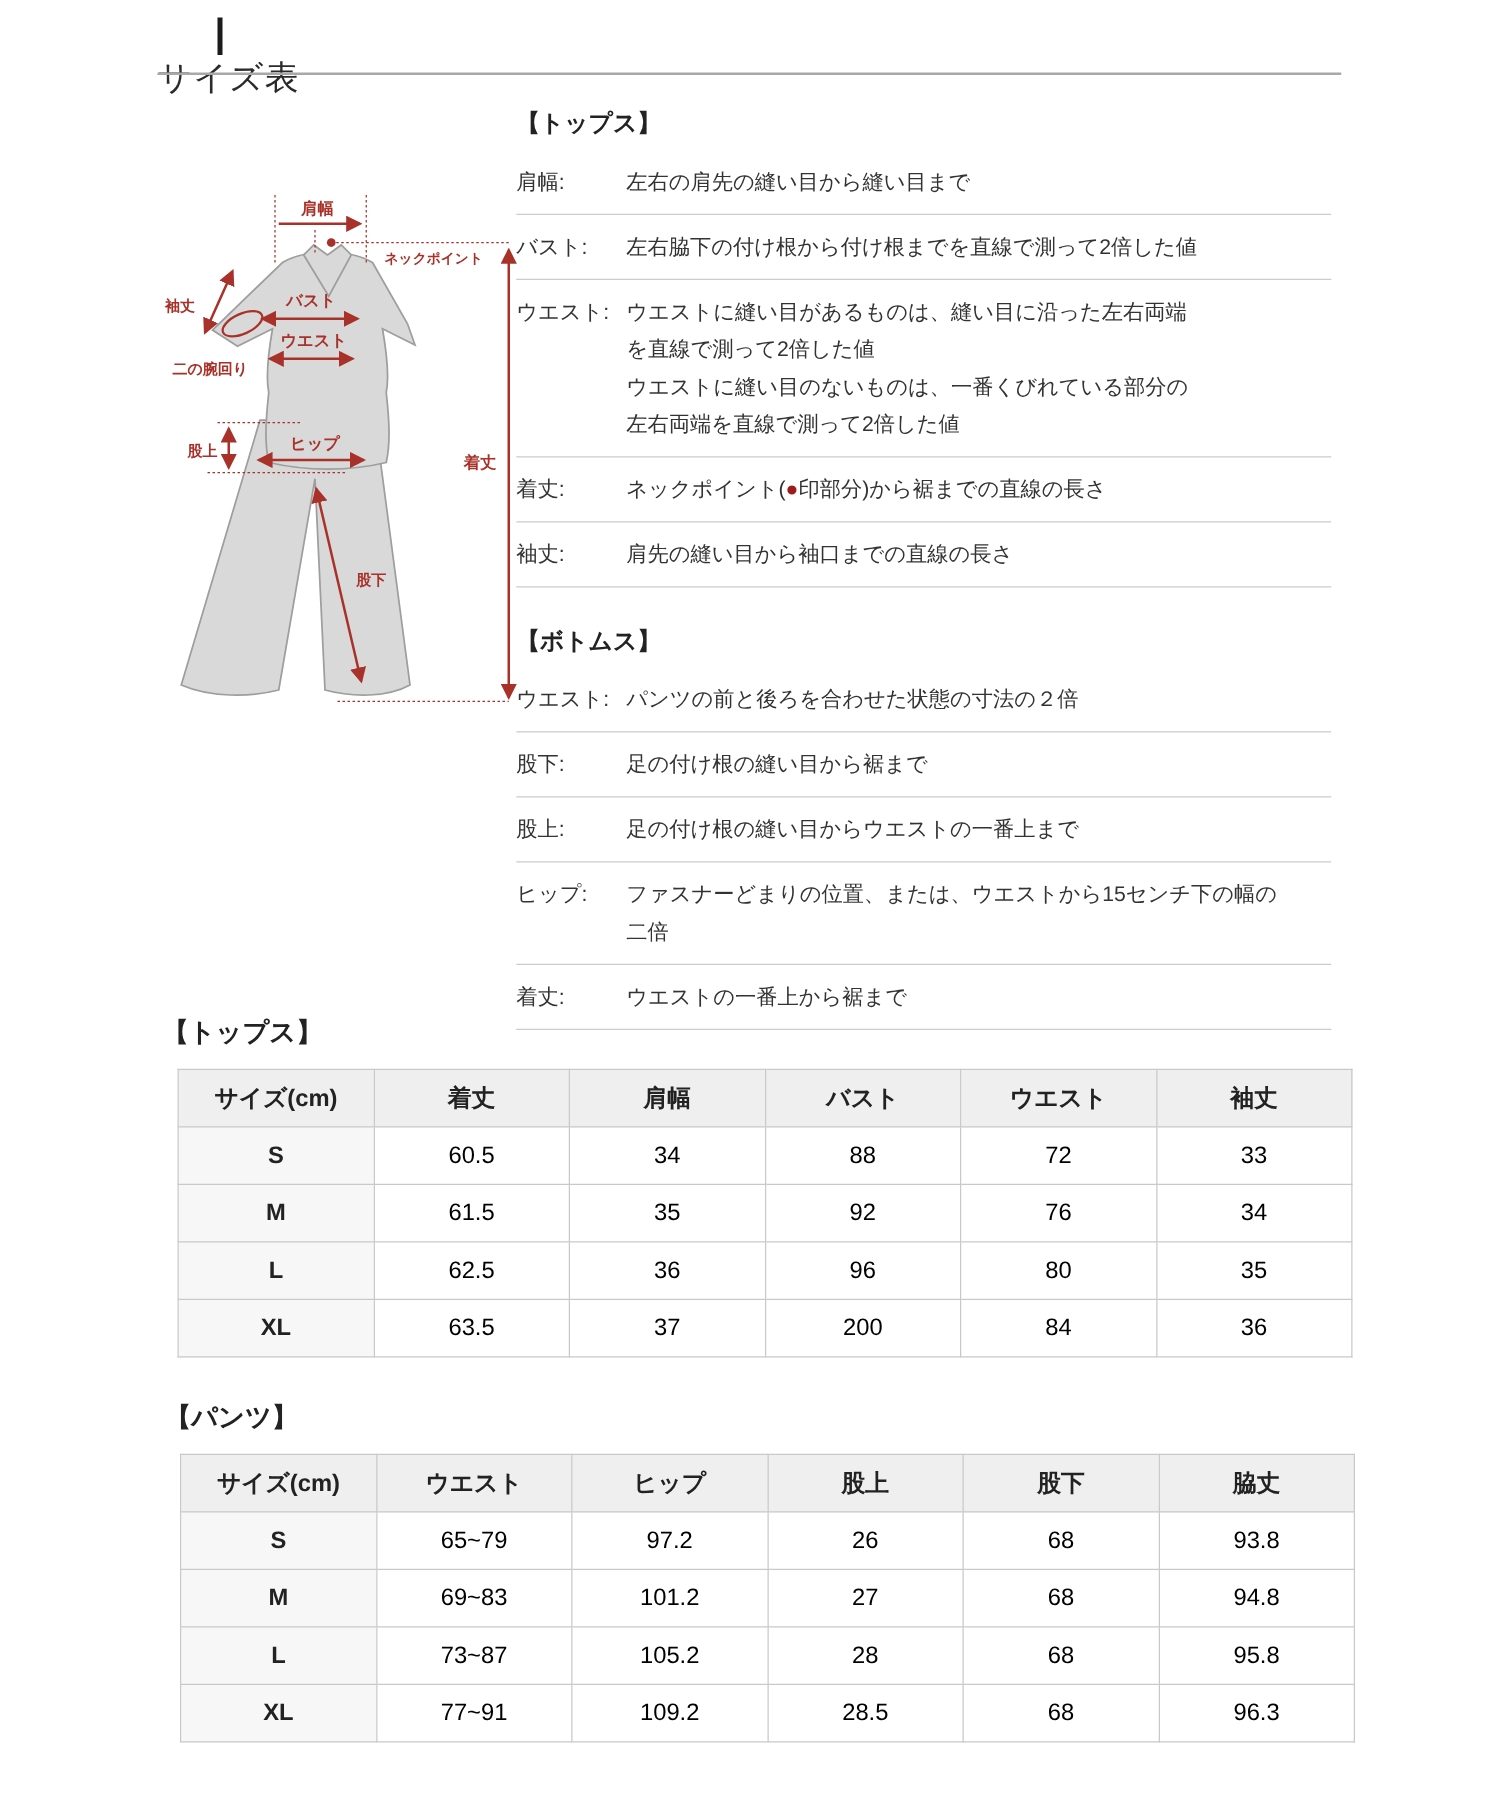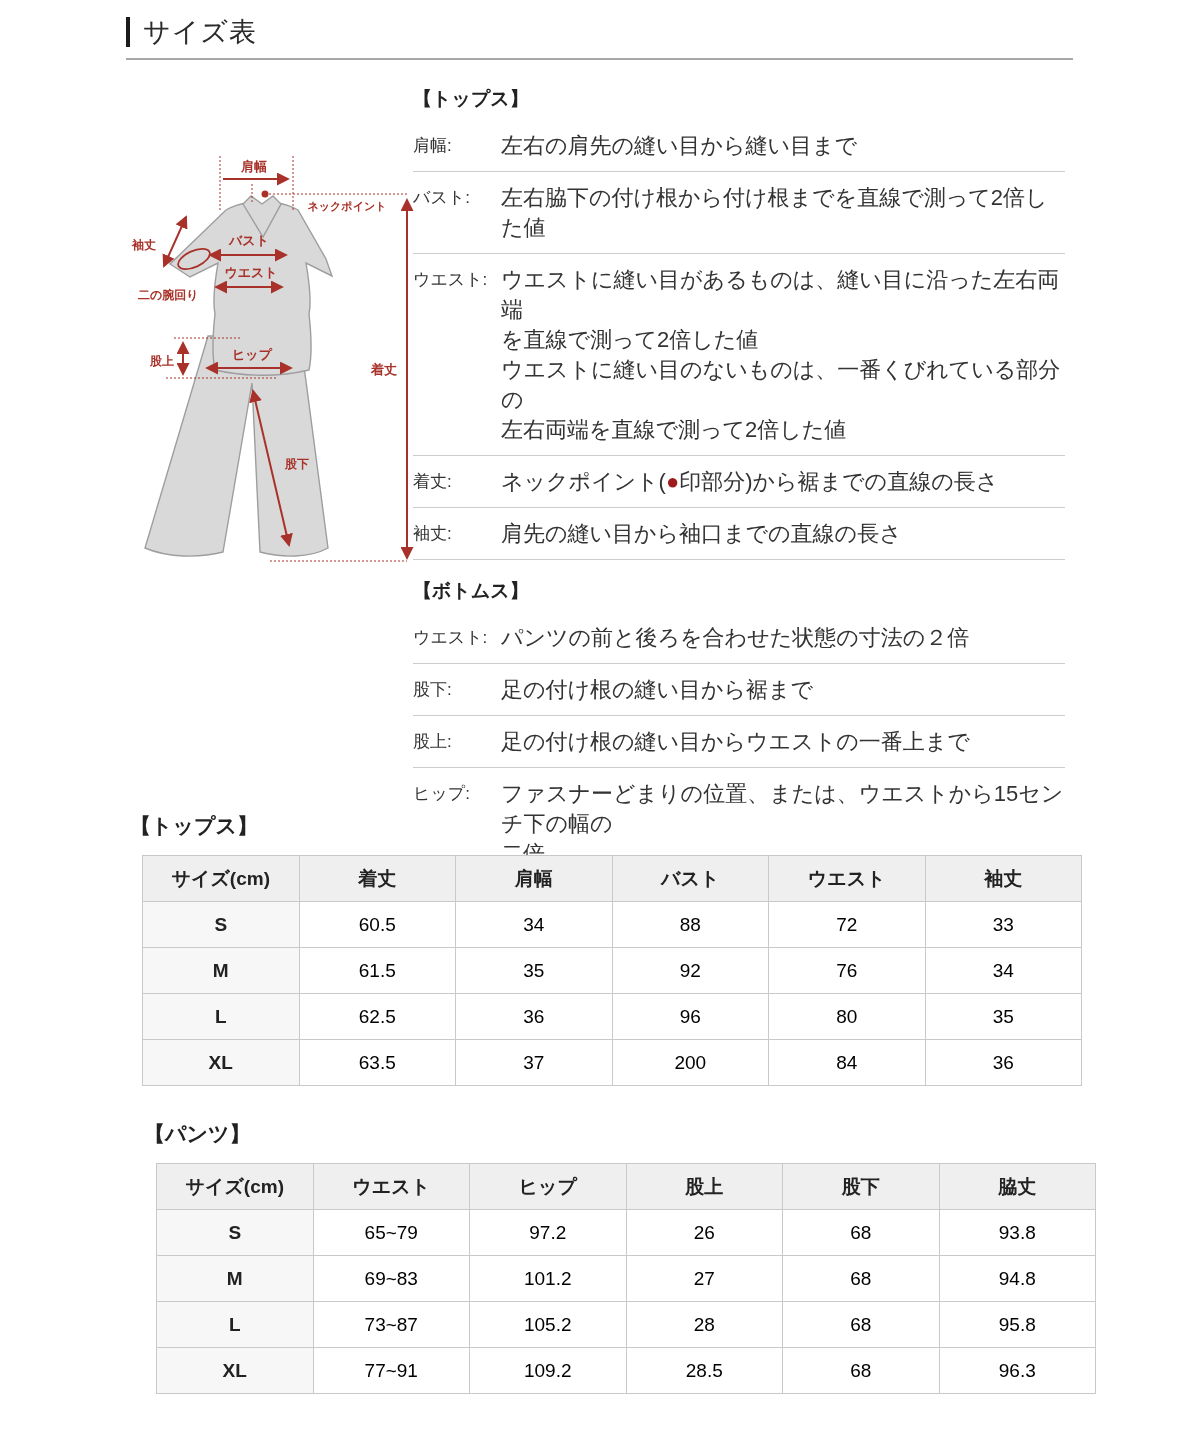--- a/index.html
+++ b/index.html
@@ -5,42 +5,42 @@
   * { margin:0; padding:0; box-sizing:border-box; }
   html,body { background:#ffffff; }
   body {
     width:1200px; height:1440px; position:relative;
     font-family:"Liberation Sans","DejaVu Sans",sans-serif;
     color:#333;
   }
   .abs { position:absolute; }
 
   
-  .page-title-wrap { left:126px; top:14px; display:flex; align-items:center; }
+  .page-title-wrap { left:126px; top:14px; display:flex; align-items:center;flex-direction:column; }
   .title-bar { width:4px; height:30px; background:#1b1b1b; margin-right:13px; }
   .page-title { font-size:27px; color:#2b2b2b; letter-spacing:1px; }
   .title-underline { left:126px; top:58px; width:947px; height:2px; background:#a8a8a8; }
 
   
   .diagram-wrap { left:130px; top:146px; width:290px; height:432px; }
   .ann-text { font-weight:bold; fill:#a8322a; }
 
   
   .defs-wrap { left:413px; top:82px; width:652px; }
   .def-heading { font-size:19px; font-weight:bold; color:#222; padding:4px 0 8px; }
-  .def-heading.second { margin-top:14px; }
+  .def-heading.second { margin-top:26px; }
   .def-row { display:flex; padding:11px 0 10px; border-bottom:1px solid #ccc; }
   .def-label { width:88px; flex:0 0 88px; font-size:17px; color:#333; line-height:30px; }
   .def-desc { flex:1; }
-  .def-line { font-size:22px; line-height:30px; color:#333; }
+  .def-line { font-size:17px; line-height:30px; color:#333; }
   .red-dot { color:#9e1b1b; }
 
   
   .table-section-tops  { left:130px; top:812px;  width:940px; }
-  .table-section-pants { left:144px; top:1120px; width:752px; }
+  .table-section-pants { left:132px; top:1120px; width:752px; }
   .table-heading { font-size:21px; font-weight:bold; color:#222; margin-bottom:15px; }
   table.size-table { width:940px; border-collapse:collapse; table-layout:fixed;margin-left:12px; }
   table.size-table th, table.size-table td {
     border:1px solid #c9c9c9; height:46px; text-align:center; vertical-align:middle;
     font-size:19px; color:#000000; font-weight:normal;
   }
   table.size-table thead th { background:#efefef; font-weight:bold; color:#222; }
   table.size-table tbody th { background:#f7f7f7; font-weight:bold; color:#222; }
   table.size-table tbody td { background:#ffffff; }
 </style>

